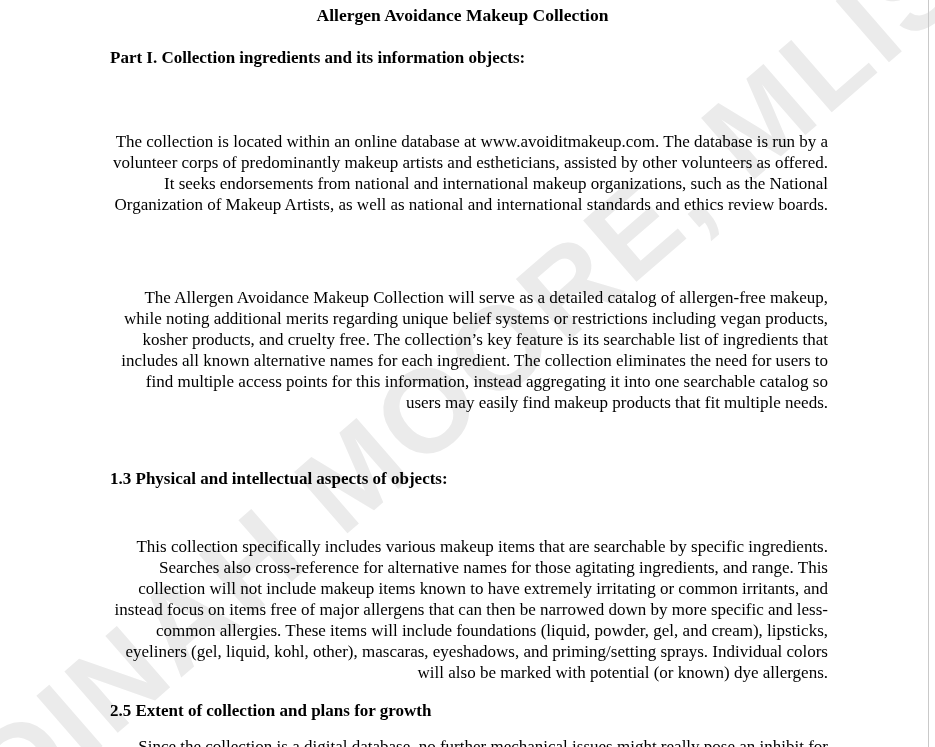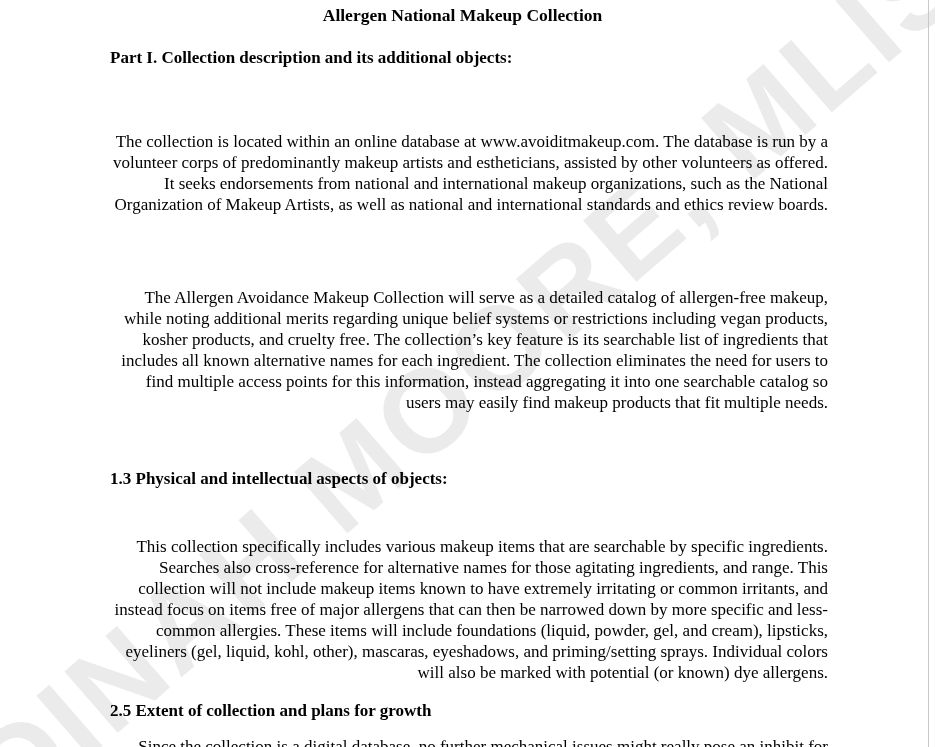--- a/index.html
+++ b/index.html
@@ -124,23 +124,23 @@
 <body>
 
 <div id="page">
 
   <div id="watermark">DINAH MOORE, MLIS</div>
 
   <div id="page-edge-right"></div>
 
   <div id="content">
 
-    <div class="doc-title">Allergen National Makeup Collection</div>
+    <div class="doc-title">Allergen Avoidance Makeup Collection</div>
 
-    <div class="part-heading" id="part-1">Part I. Collection description and its additional objects:</div>
+    <div class="part-heading" id="part-1">Part I. Collection ingredients and its information objects:</div>
 
     <div class="body-para" id="para-11">The collection is located within an online database at www.avoiditmakeup.com. The database is run by a volunteer corps of predominantly makeup artists and estheticians, assisted by other volunteers as offered. It seeks endorsements from national and international makeup organizations, such as the National Organization of Makeup Artists, as well as national and international standards and ethics review boards.</div>
 
     <div class="body-para" id="para-12">The Allergen Avoidance Makeup Collection will serve as a detailed catalog of allergen-free makeup, while noting additional merits regarding unique belief systems or restrictions including vegan products, kosher products, and cruelty free. The collection’s key feature is its searchable list of ingredients that includes all known alternative names for each ingredient. The collection eliminates the need for users to find multiple access points for this information, instead aggregating it into one searchable catalog so users may easily find makeup products that fit multiple needs.</div>
 
     <div class="sec-heading" id="sec-13">1.3 Physical and intellectual aspects of objects:</div>
     <div class="body-para" id="para-13">This collection specifically includes various makeup items that are searchable by specific ingredients. Searches also cross-reference for alternative names for those agitating ingredients, and range. This collection will not include makeup items known to have extremely irritating or common irritants, and instead focus on items free of major allergens that can then be narrowed down by more specific and less-common allergies. These items will include foundations (liquid, powder, gel, and cream), lipsticks, eyeliners (gel, liquid, kohl, other), mascaras, eyeshadows, and priming/setting sprays. Individual colors will also be marked with potential (or known) dye allergens.</div>
 
     <div class="sec-heading" id="sec-14">2.5 Extent of collection and plans for growth</div>
     <div class="body-para" id="para-14">Since the collection is a digital database, no further mechanical issues might really pose an inhibit for</div>

